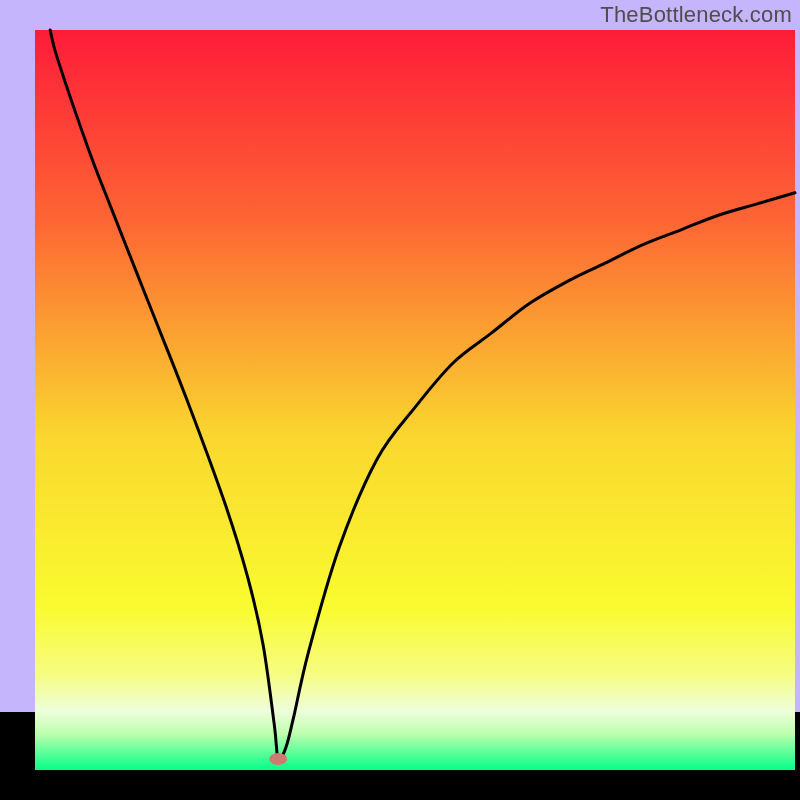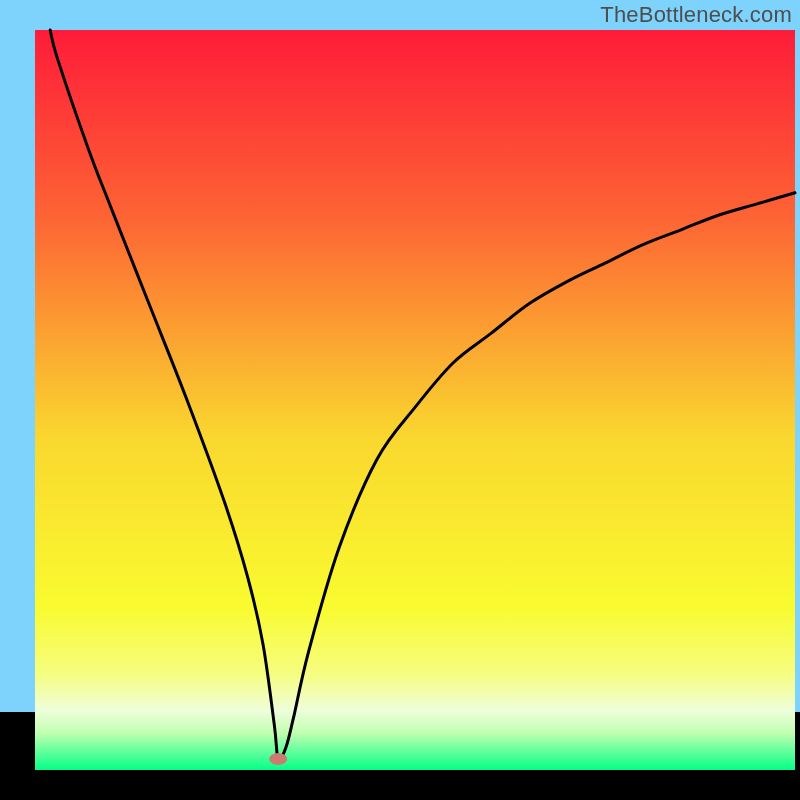--- a/index.html
+++ b/index.html
@@ -8,21 +8,21 @@
     width: 800px;
     height: 800px;
     background: #000;
     font-family: Arial, Helvetica, sans-serif;
     overflow: hidden;
   }
   .frame {
     position: relative;
     width: 800px;
     height: 712px;
-    background: #7dd3fc;
+    background: #c4b5fd;
   }
   .watermark {
     position: absolute;
     top: 2px;
     right: 8px;
     color: #4e4e4e;
     font-size: 22px;
     letter-spacing: 0.2px;
     font-weight: 400;
     z-index: 5;

